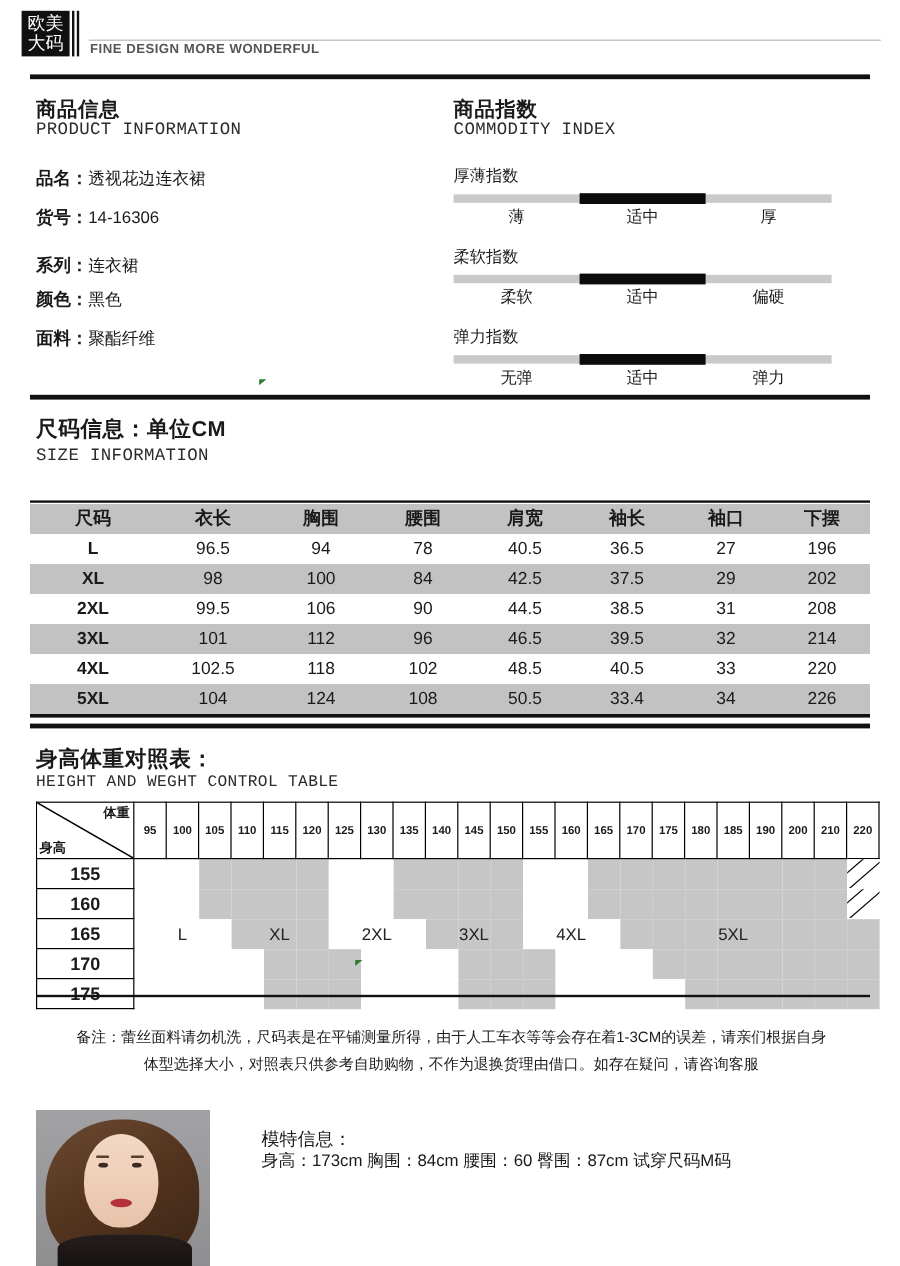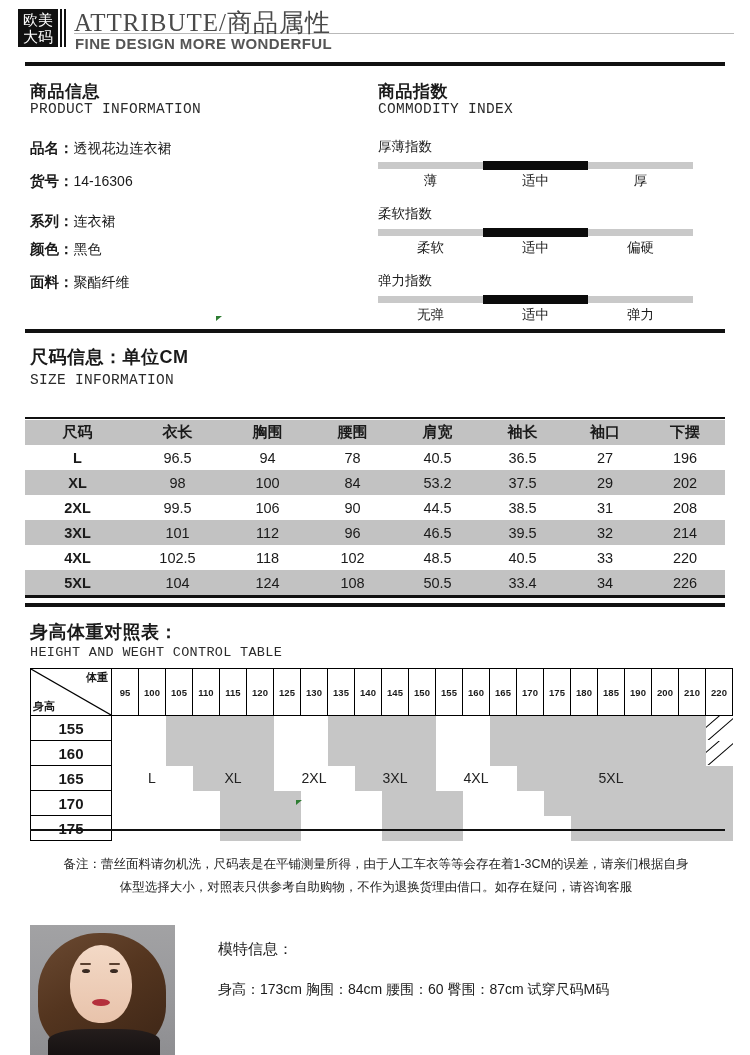--- a/index.html
+++ b/index.html
@@ -26,21 +26,21 @@
   .logo-bars i:nth-child(1){left:0;}
   .logo-bars i:nth-child(2){left:4px;}
   .hdr-title{
     position:absolute;left:74px;top:6px;
     font-size:25px;letter-spacing:1px;color:#4a4a4a;
     font-family:"Liberation Serif","DejaVu Serif",serif;
     white-space:nowrap;
   }
   .hdr-sub{
     position:absolute;left:75px;top:35px;
-    font-size:15px;font-weight:bold;letter-spacing:.4px;color:#555;
+    font-size:11px;font-weight:bold;letter-spacing:.4px;color:#555;
     white-space:nowrap;
   }
   .hdr-rule{position:absolute;left:74px;top:33px;width:660px;height:1px;background:#b9b9b9;}
 
   
   .rule-thick{position:absolute;background:#111;height:4px;}
 
   
   .blk-title{position:absolute;font-size:17px;font-weight:bold;letter-spacing:.5px;white-space:nowrap;}
   .blk-sub{position:absolute;font-size:14.5px;letter-spacing:.3px;color:#2b2b2b;white-space:nowrap;font-family:Liberation Mono, monospace;}
@@ -110,42 +110,41 @@
   .mp-eye.l{left:52px;}
   .mp-eye.r{left:80px;}
   .mp-brow{position:absolute;width:11px;height:2px;border-radius:2px;background:#5a4030;top:38px;}
   .mp-brow.l{left:50px;}
   .mp-brow.r{left:79px;}
   .mp-lip{position:absolute;left:62px;top:74px;width:18px;height:7px;border-radius:50%;background:#b4303c;}
   .mp-body{position:absolute;left:18px;top:104px;width:112px;height:30px;
     background:linear-gradient(180deg,#241d1c 0%,#141010 100%);border-radius:38% 38% 0 0;}
   .model-text{position:absolute;left:218px;top:940px;width:520px;}
   .model-head{font-size:15px;color:#1a1a1a;white-space:nowrap;}
-  .model-line{margin-top:22px;font-size:14px;color:#1a1a1a;white-space:nowrap;}
+  .model-line{font-size:14px;color:#1a1a1a;white-space:nowrap;}
 
   .green-mark{position:absolute;width:6px;height:6px;}
   .green-mark:after{content:"";position:absolute;left:0;top:0;
     border-left:6px solid #2e7d32;border-bottom:5px solid transparent;border-top:0;}
 </style>
 </head>
 <body>
 
 <div class="page">
 
   <div class="header">
     <div class="logo-box">
       <span>欧美</span>
       <span>大码</span>
     </div>
     <div class="logo-bars">
         <i></i>
         <i></i>
       </div>
     <div class="hdr-rule"></div>
-    <div class="hdr-title">ATTRIBUTE/商品属性</div>
     <div class="hdr-sub">FINE DESIGN MORE WONDERFUL</div>
   </div>
 
   <div class="rule-thick" style="left:25px;top:62px;width:700px;"></div>
 
   <div class="blk-title" style="left:30px;top:80px;">商品信息</div>
   <div class="blk-sub" style="left:30px;top:101px;">PRODUCT INFORMATION</div>
 
   <div class="info-line" style="left:30px;top:139px;">
     <b>品名：</b><span>透视花边连衣裙</span>
@@ -225,21 +224,21 @@
             <td>40.5</td>
             <td>36.5</td>
             <td>27</td>
             <td>196</td>
           </tr>
           <tr class="even">
             <td class="sz">XL</td>
             <td>98</td>
             <td>100</td>
             <td>84</td>
-            <td>53.2</td>
+            <td>42.5</td>
             <td>37.5</td>
             <td>29</td>
             <td>202</td>
           </tr>
           <tr class="odd">
             <td class="sz">2XL</td>
             <td>99.5</td>
             <td>106</td>
             <td>90</td>
             <td>44.5</td>

